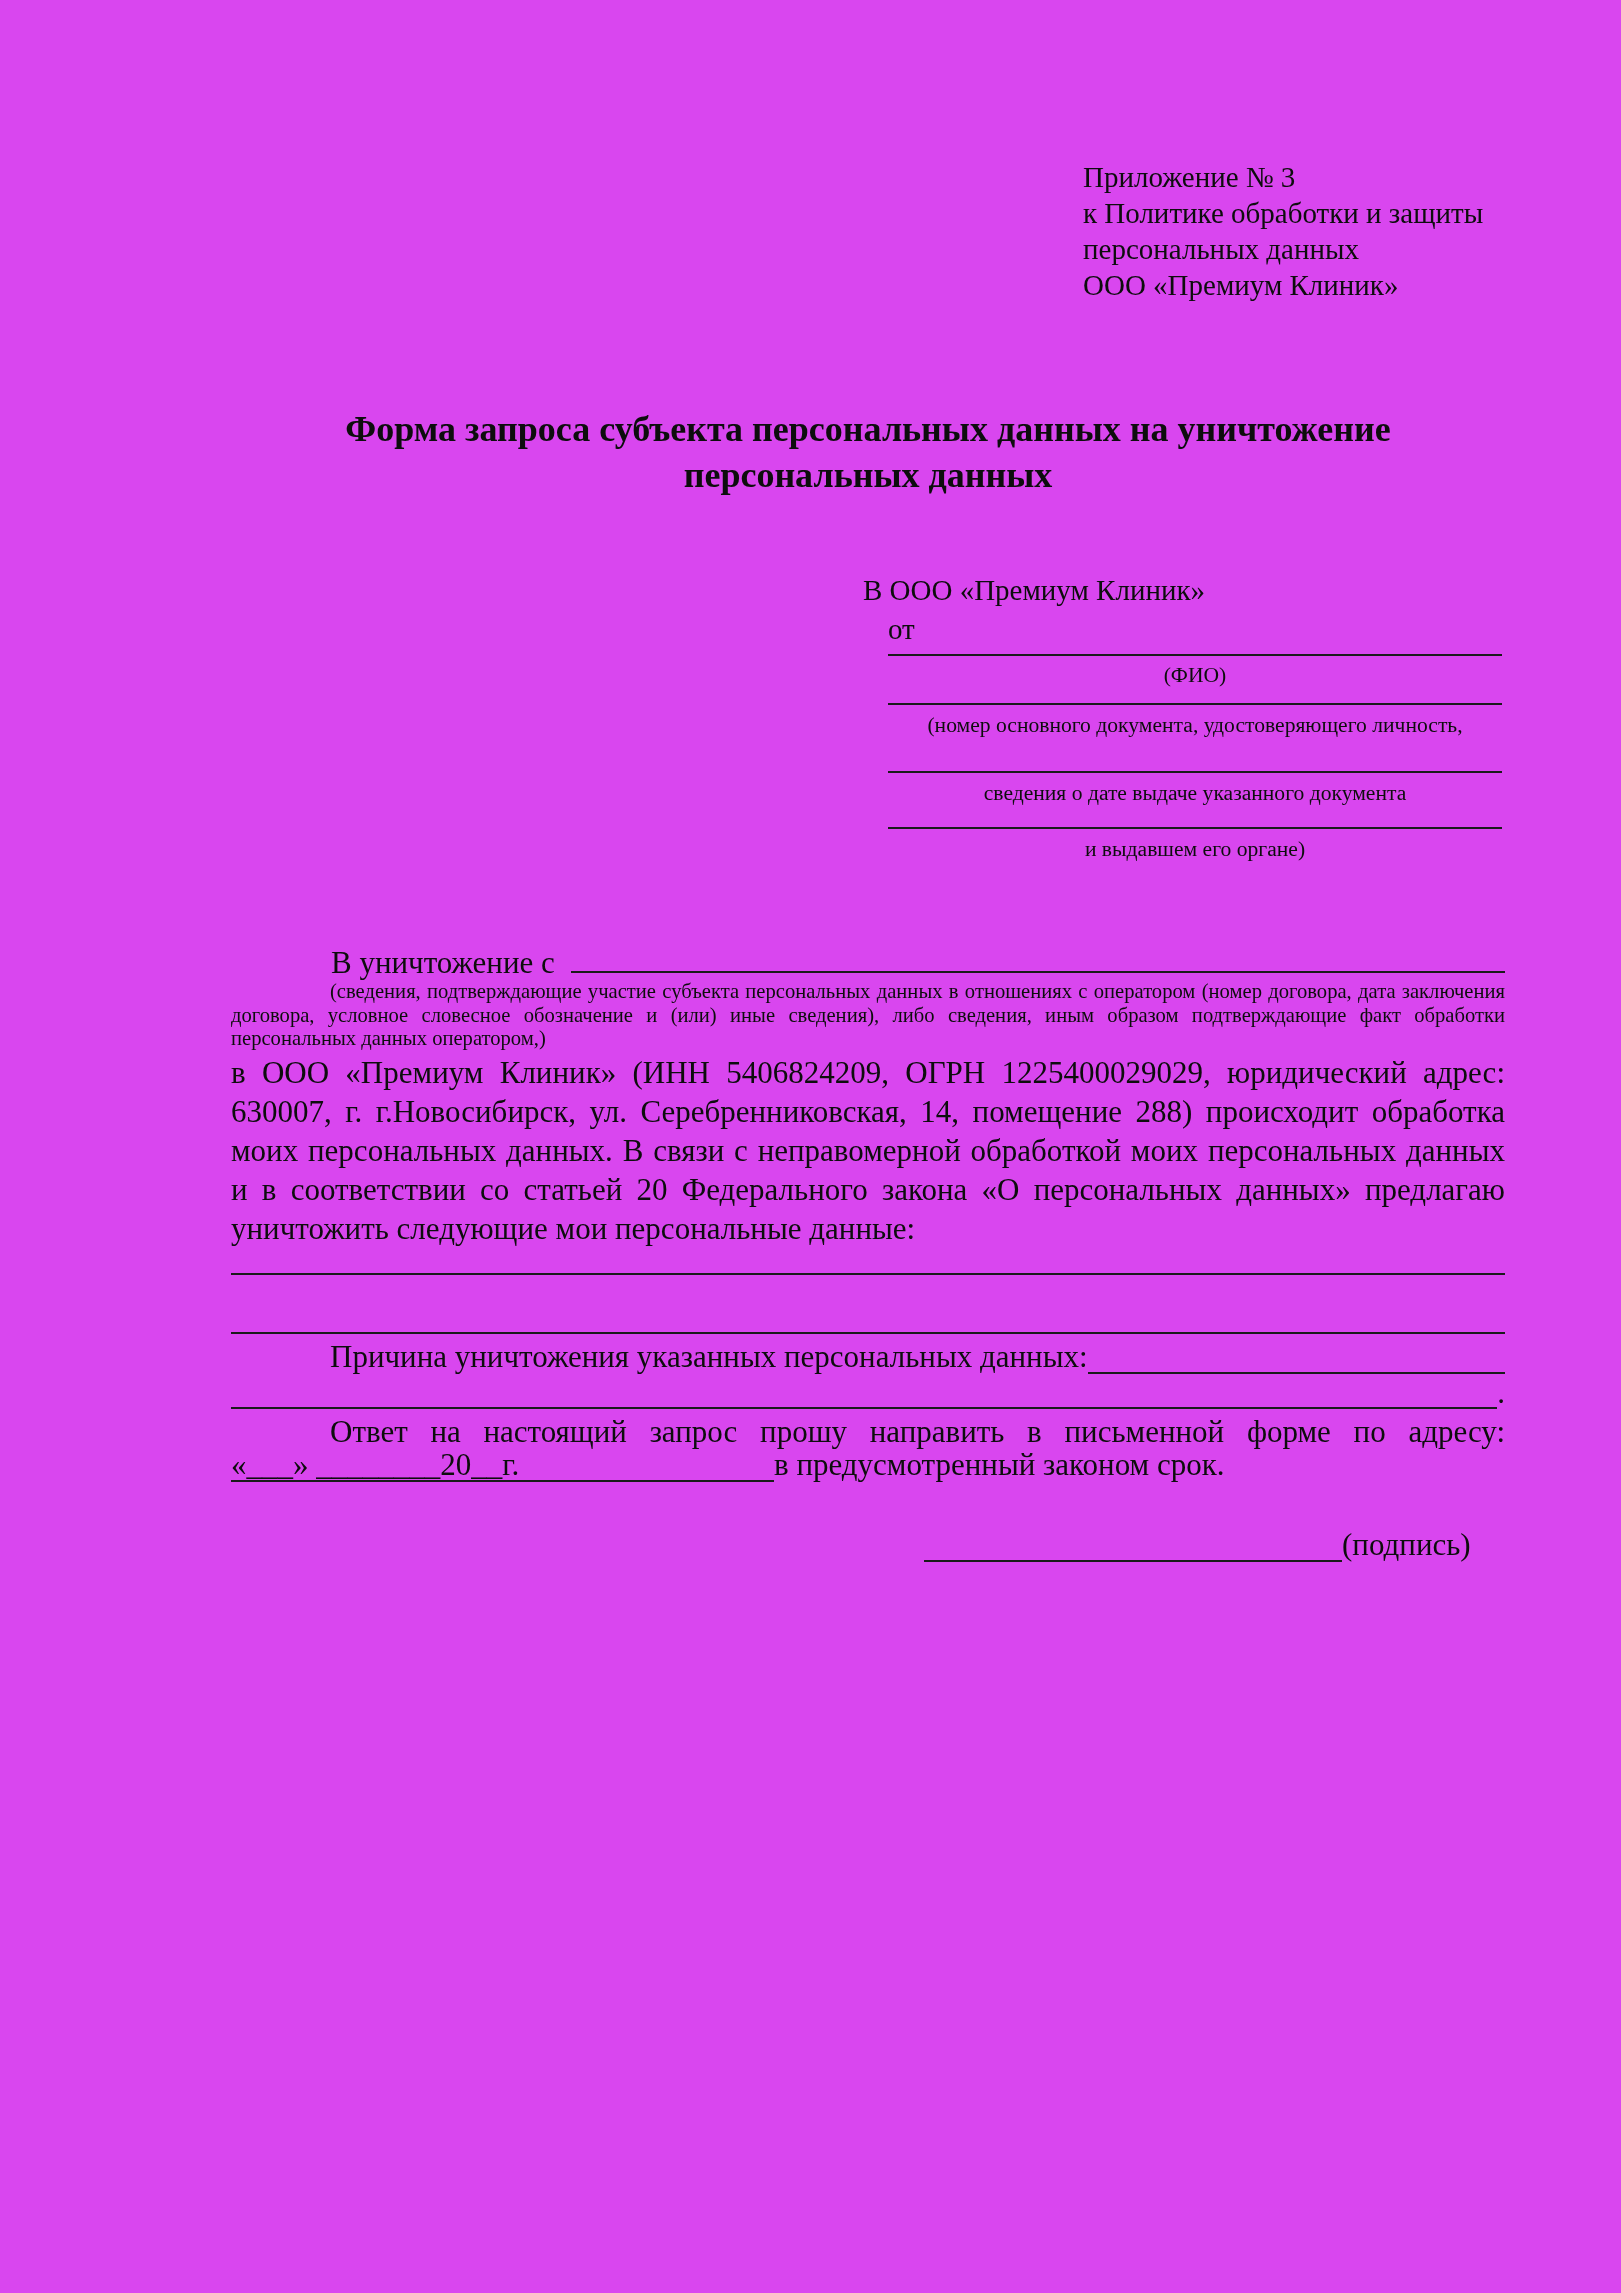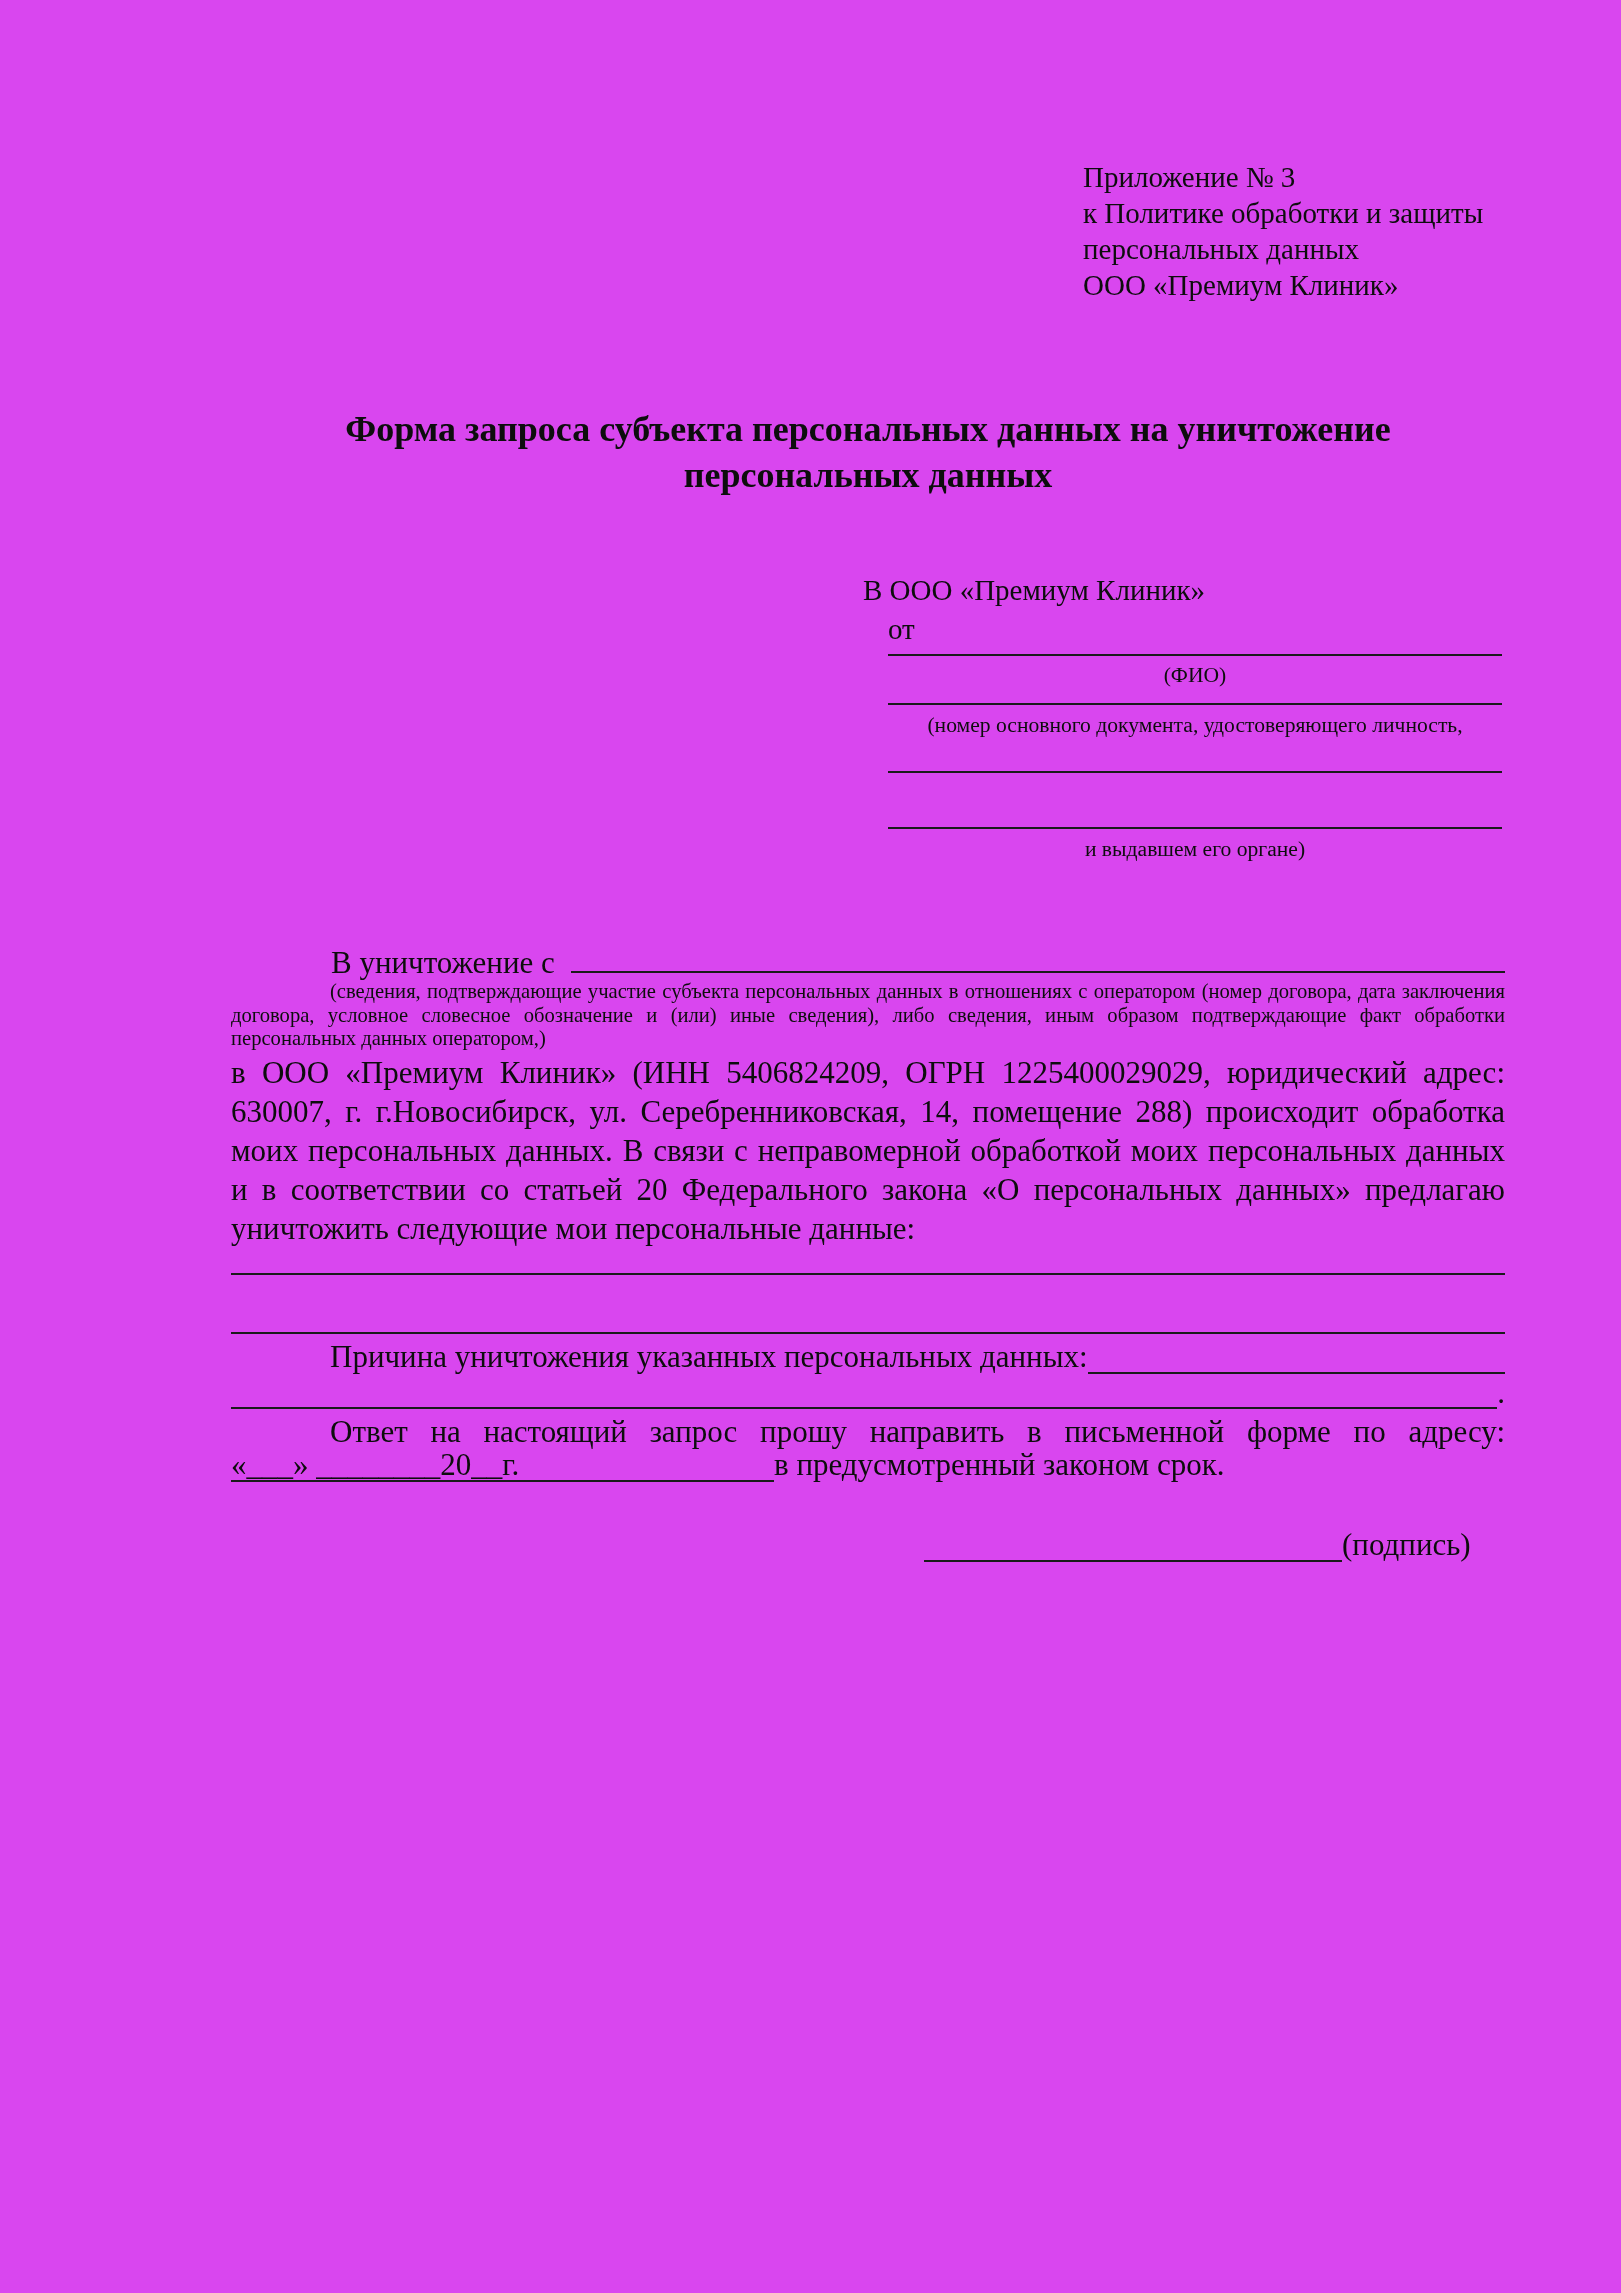--- a/index.html
+++ b/index.html
@@ -70,20 +70,21 @@
   <div class="abs addr" style="left:863px; top:572px;">В ООО «Премиум Клиник»</div>
   <div class="abs addr" style="left:888px; top:611px;">от</div>
 
   <div class="rule" style="left:888px; top:654px; width:614px;"></div>
   <div class="abs caption" style="left:888px; top:663px;">(ФИО)</div>
 
   <div class="rule" style="left:888px; top:703px; width:614px;"></div>
   <div class="abs caption" style="left:888px; top:713px;">(номер основного документа, удостоверяющего личность,</div>
 
   <div class="rule" style="left:888px; top:771px; width:614px;"></div>
+  <div class="abs caption" style="left:888px; top:781px;">сведения о дате выдаче указанного документа</div>
 
   <div class="rule" style="left:888px; top:827px; width:614px;"></div>
   <div class="abs caption" style="left:888px; top:837px;">и выдавшем его органе)</div>
 
   <div class="abs body-text" style="left:331px; top:943px;">В уничтожение с</div>
   <div class="rule" style="left:571px; top:971px; width:934px;"></div>
 
   <div class="abs small-note" style="left:231px; top:980px;">(сведения, подтверждающие участие субъекта персональных данных в отношениях с оператором (номер договора, дата заключения договора, условное словесное обозначение и (или) иные сведения), либо сведения, иным образом подтверждающие факт обработки персональных данных оператором,)</div>
 
   <div class="abs body-text just" style="left:231px; top:1053px; width:1274px;">в ООО «Премиум Клиник» (ИНН 5406824209, ОГРН 1225400029029, юридический адрес: 630007, г. г.Новосибирск, ул. Серебренниковская, 14, помещение 288) происходит обработка моих персональных данных. В связи с неправомерной обработкой моих персональных данных и в соответствии со статьей 20 Федерального закона «О персональных данных» предлагаю уничтожить следующие мои персональные данные:</div>

